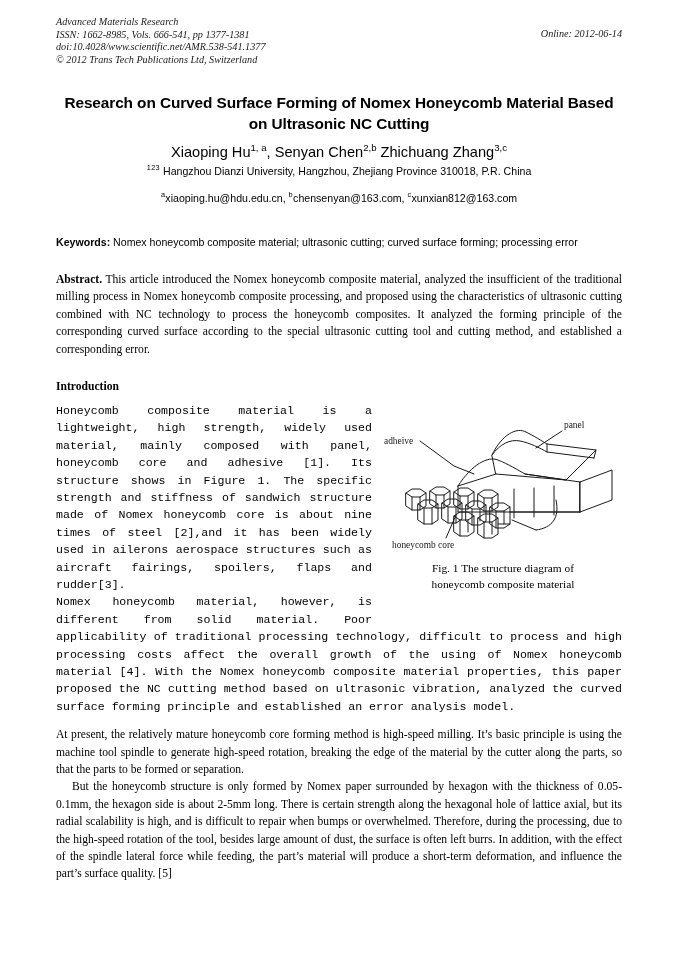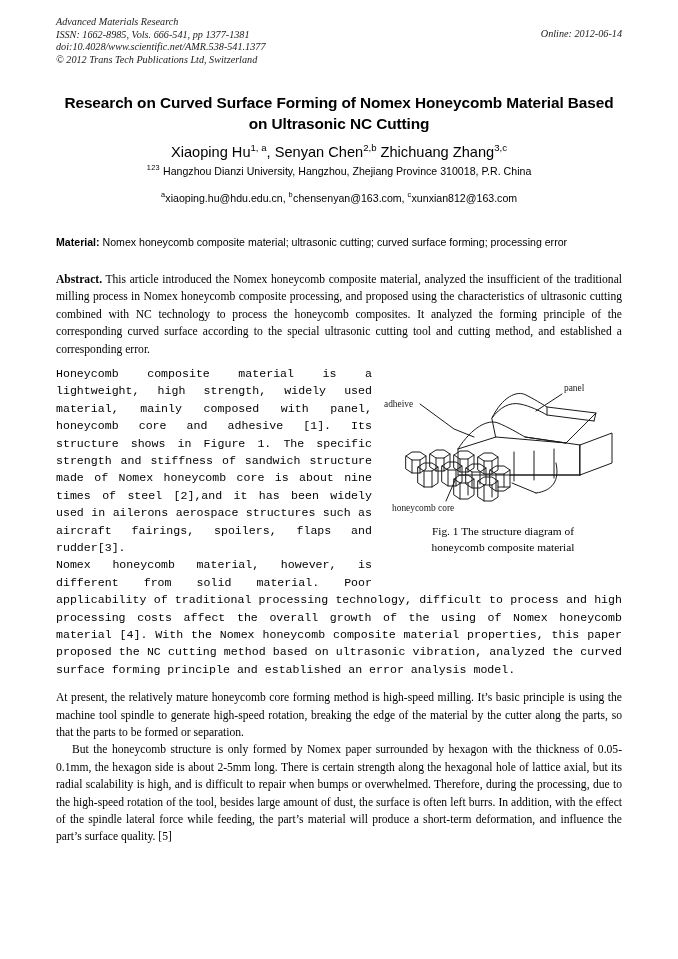--- a/index.html
+++ b/index.html
@@ -184,27 +184,28 @@
 
     <div class="affil">
       <span class="pre-sup">123</span> <span>Hangzhou Dianzi University, Hangzhou, Zhejiang Province 310018, P.R. China</span>
     </div>
 
     <div class="emails">
       <span class="pre-sup">a</span><span>xiaoping.hu@hdu.edu.cn, </span><span class="pre-sup">b</span><span>chensenyan@163.com, </span><span class="pre-sup">c</span><span>xunxian812@163.com</span>
     </div>
 
     <div class="keywords">
-      <b>Material:</b><span> Nomex honeycomb composite material; ultrasonic cutting; curved surface forming; processing error</span>
+      <b>Keywords:</b><span> Nomex honeycomb composite material; ultrasonic cutting; curved surface forming; processing error</span>
     </div>
 
     <div class="abstract">
       <b>Abstract.</b><span> This article introduced the Nomex honeycomb composite material, analyzed the insufficient of the traditional milling process in Nomex honeycomb composite processing, and proposed using the characteristics of ultrasonic cutting combined with NC technology to process the honeycomb composites. It analyzed the forming principle of the corresponding curved surface according to the special ultrasonic cutting tool and cutting method, and established a corresponding error.</span>
     </div>
 
+    <div class="sec-head">Introduction</div>
 
     <div style="margin-top:7px;">
 
       <div class="fig-float">
         <svg class="fig-art" viewBox="0 0 238 150">
           <g fill="none" stroke="#1a1a1a" stroke-width="1" stroke-linejoin="round" stroke-linecap="round">
 
             <path d="M108 47 C 118 26, 133 19, 142 24 C 150 28, 158 33, 163 36 L 212 42 L 182 72 L 112 66 Z"></path>
             <path d="M108 47 C 116 36, 126 31, 136 33 C 146 35, 156 40, 163 44 L 210 50"></path>
             <path d="M163 36 L 163 44"></path>

